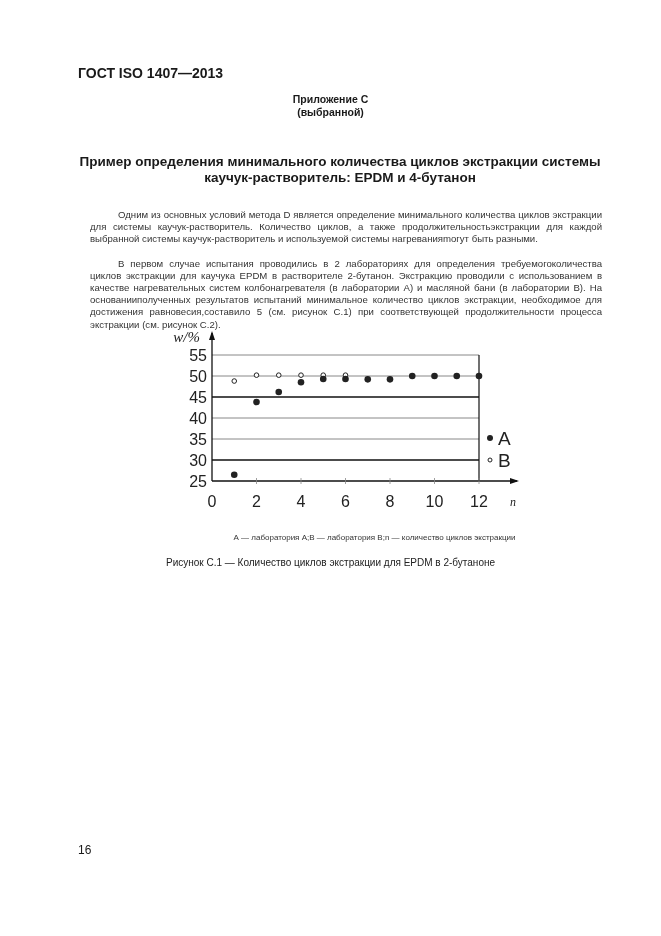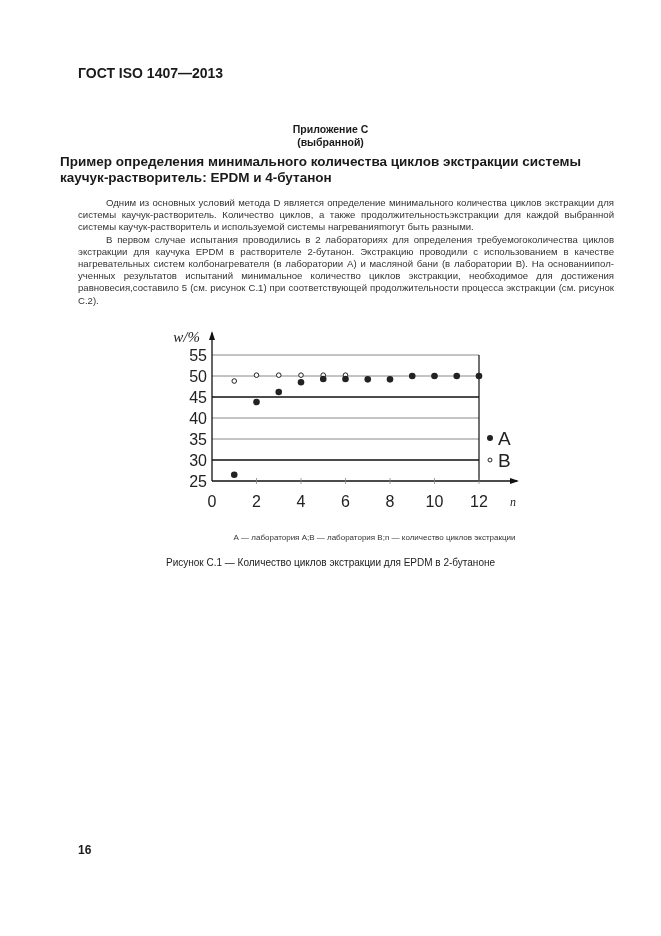--- a/index.html
+++ b/index.html
@@ -1,31 +1,31 @@
 <!DOCTYPE html>
 <html><head>
 <meta charset="utf-8">
 <style>
   html, body { margin: 0; padding: 0; background: #ffffff; }
   body { width: 661px; height: 936px; position: relative; overflow: hidden;
          font-family: "Liberation Sans", sans-serif; color: #1a1a1a; }
   .header-code { position: absolute; left: 78px; top: 65px; font-size: 14px; font-weight: bold; }
   .annex { position: absolute; left: 0; width: 661px; top: 93px; text-align: center;
-           font-size: 10.5px; font-weight: bold; line-height: 13px; margin-top: 30px; }
-  .title { position: absolute; left: 60px; width: 560px; top: 154px; 
+           font-size: 10.5px; font-weight: bold; line-height: 13px; }
+  .title { position: absolute; left: 60px; width: 560px; top: 154px; text-align: center;
            font-size: 13.5px; font-weight: bold; line-height: 16px; }
   .body-text { position: absolute; left: 78px; width: 536px; top: 197px;
                font-size: 9.6px; line-height: 12.2px; text-align: justify; color: #333; }
-  .body-text p { margin: 0; text-indent: 28px; }
+  .body-text p { margin: 12px; text-indent: 28px; }
   .chart { position: absolute; left: 0; top: 0; width: 661px; height: 936px; }
   .legend-note { position: absolute; left: 0; width: 661px; top: 533px; text-align: center;
                  font-size: 8px; color: #333; padding-left: 44px; }
   .fig-caption { position: absolute; left: 0; width: 661px; top: 557px; text-align: center;
                  font-size: 10px; color: #222; }
-  .page-num { position: absolute; left: 78px; top: 843px; font-size: 12px; font-weight: bold; }
+  .page-num { position: absolute; left: 78px; top: 843px; font-size: 12px; font-weight: normal; }
 </style>
 </head>
 <body>
 
 <div class="header-code">ГОСТ ISO 1407—2013</div>
 
 <div class="annex">
   <div>Приложение С</div>
   <div>(выбранной)</div>
 </div>

